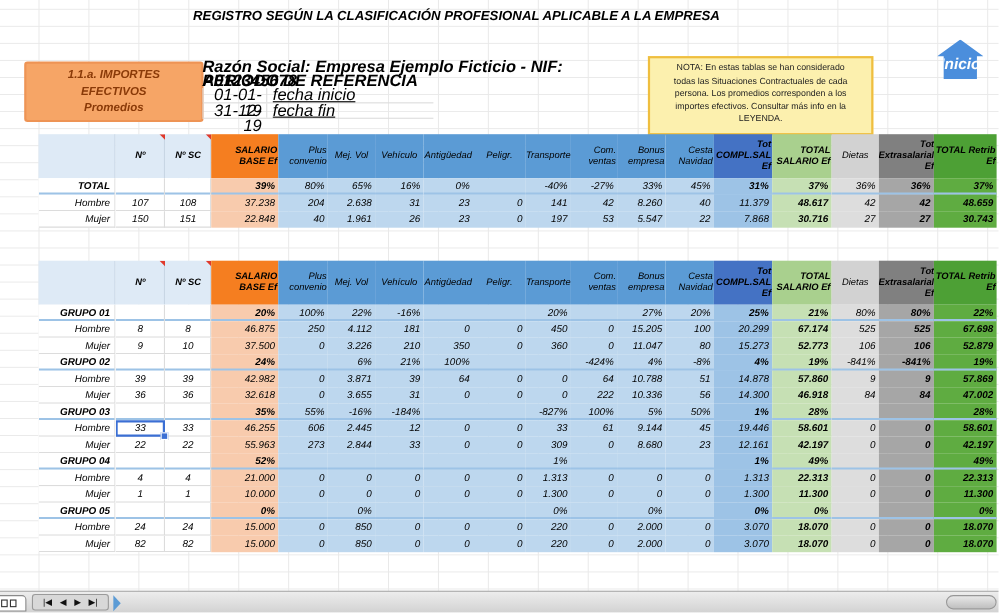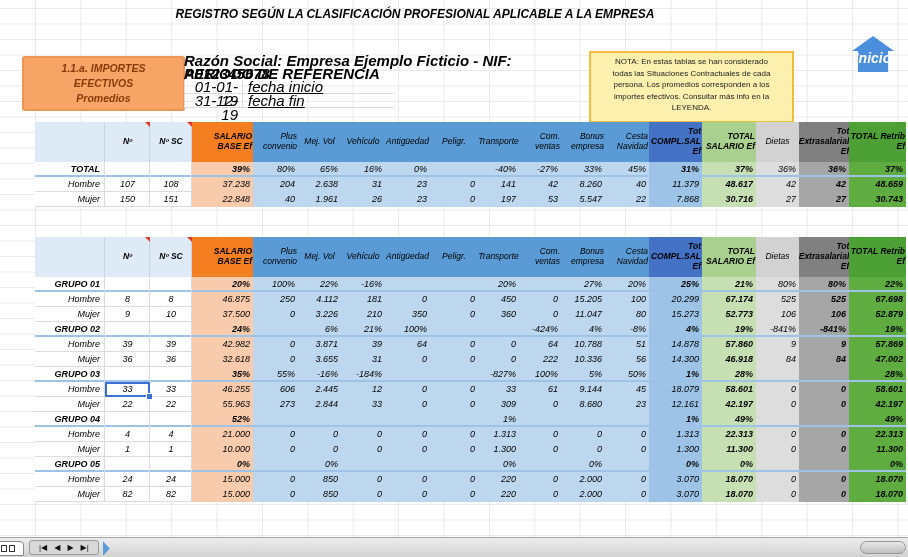--- a/index.html
+++ b/index.html
@@ -374,21 +374,21 @@
         <div class="cell salario">46.255</div>
         <div class="cell comp">606</div>
         <div class="cell comp">2.445</div>
         <div class="cell comp">12</div>
         <div class="cell comp">0</div>
         <div class="cell comp">0</div>
         <div class="cell comp">33</div>
         <div class="cell comp">61</div>
         <div class="cell comp">9.144</div>
         <div class="cell comp">45</div>
-        <div class="cell totcompl">18.079</div>
+        <div class="cell totcompl">19.446</div>
         <div class="cell totsal">58.601</div>
         <div class="cell dietas">0</div>
         <div class="cell extra">0</div>
         <div class="cell retrib">58.601</div>
       </div>
       <div class="row data">
         <div class="cell label">Mujer</div>
         <div class="cell plain">22</div>
         <div class="cell plain">22</div>
         <div class="cell salario">55.963</div>

